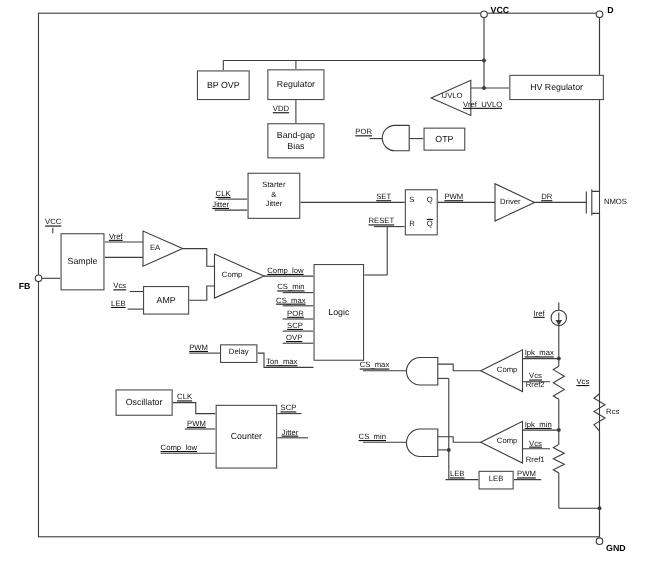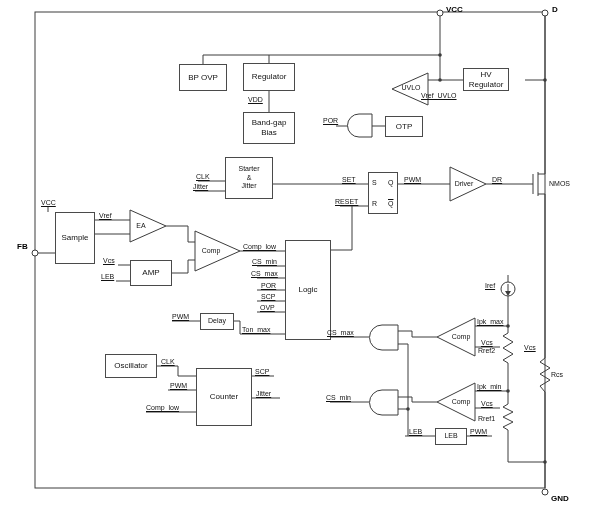--- a/index.html
+++ b/index.html
@@ -136,33 +136,33 @@
         <circle cx="508" cy="391" r="1.8"></circle>
         <circle cx="408" cy="409" r="1.8"></circle>
       <circle cx="545" cy="462" r="1.8"></circle>
       <polygon points="505,291 511,291 508,296"></polygon>
     </g>
   </svg>
 
   <span class="pin" style="left:446px;top:5px;">VCC</span>
   <span class="pin" style="left:552px;top:5px;">D</span>
   <span class="pin" style="left:551px;top:494px;">GND</span>
-  <span class="pin" style="left:17px;top:242px;">FB</span>
+  <span class="pin" style="left:17px;top:256px;">FB</span>
 
   <div class="blk" style="left:179px;top:64px;width:48px;height:27px;align-items:center;">
       <span>BP OVP</span>
     </div>
   <div class="blk" style="left:243px;top:63px;width:52px;height:28px;">
       <span>Regulator</span>
     </div>
   <div class="blk" style="left:243px;top:112px;width:52px;height:32px;">
       <span>Band-gap</span>
       <span>Bias</span>
     </div>
-  <div class="blk" style="left:463px;top:68px;width:46px;height:23px;">
+  <div class="blk" style="left:463px;top:68px;width:86px;height:23px;">
       <span>HV Regulator</span>
     </div>
   <div class="blk" style="left:385px;top:116px;width:38px;height:21px;justify-content:center;">
       <span>OTP</span>
     </div>
   <div class="blk sm" style="left:225px;top:157px;width:48px;height:42px;">
       <span>Starter</span>
       <span>&amp;</span>
       <span>Jitter</span>
     </div>
@@ -170,21 +170,21 @@
   <span class="ltr" style="left:372px;top:179px;">S</span>
   <span class="ltr" style="left:388px;top:179px;">Q</span>
   <span class="ltr" style="left:372px;top:200px;">R</span>
   <span class="ltr ovl" style="left:388px;top:200px;">Q</span>
   <div class="blk" style="left:55px;top:212px;width:40px;height:52px;">
       <span>Sample</span>
     </div>
   <div class="blk" style="left:130px;top:260px;width:42px;height:26px;">
       <span>AMP</span>
     </div>
-  <div class="blk" style="left:285px;top:240px;width:46px;height:100px;">
+  <div class="blk" style="left:285px;top:240px;width:46px;height:88px;">
       <span>Logic</span>
     </div>
   <div class="blk sm" style="left:200px;top:313px;width:34px;height:17px;">
       <span>Delay</span>
     </div>
   <div class="blk" style="left:105px;top:354px;width:52px;height:24px;">
       <span>Oscillator</span>
     </div>
   <div class="blk" style="left:196px;top:368px;width:56px;height:58px;">
       <span>Counter</span>

